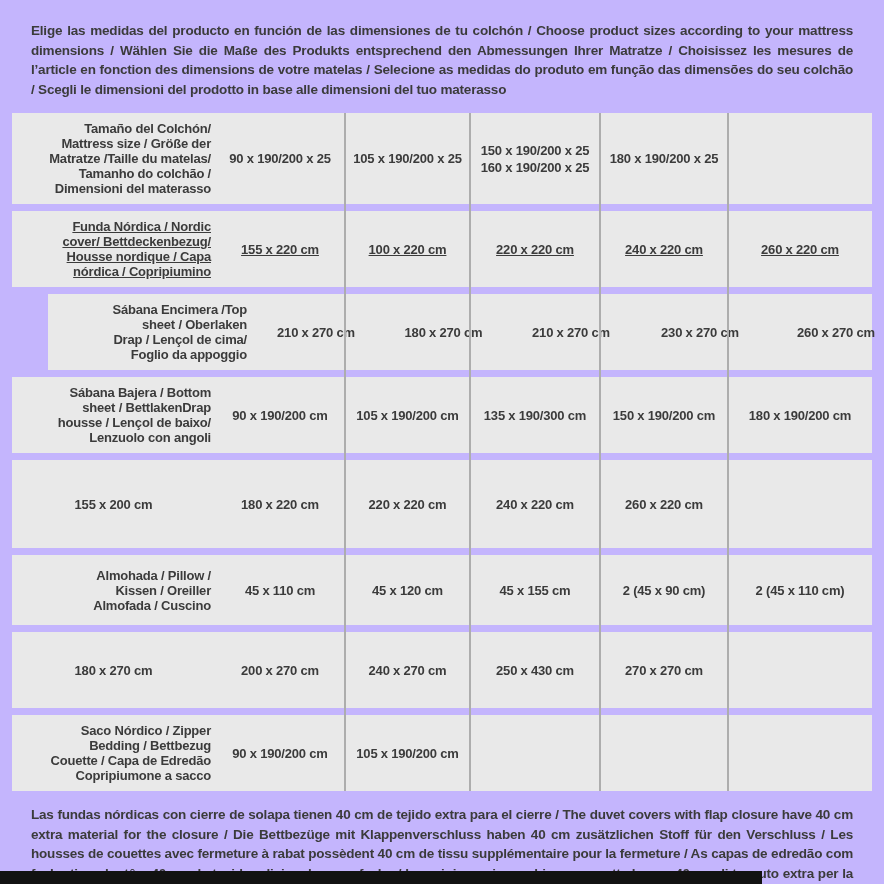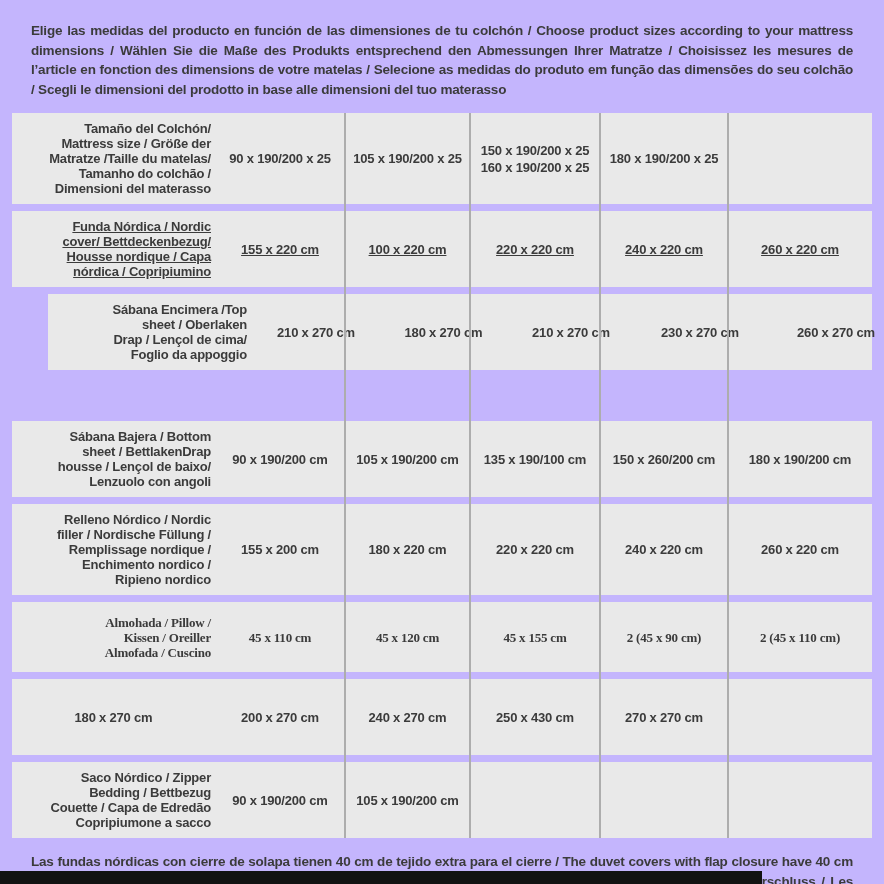--- a/index.html
+++ b/index.html
@@ -34,23 +34,23 @@
   }
   .trow {
     display: grid;
     grid-template-columns: 203px 130px 125px 130px 128px 144px;
     align-items: center;
     background: #e9e9e9;
   }
   .trow:nth-child(1) { min-height: 91px; }
   .trow:nth-child(2) { min-height: 76px; text-decoration: underline; }
   .trow:nth-child(3) { min-height: 76px; margin-left: 36px; }
-  .trow:nth-child(4) { min-height: 76px; margin-top: 44px; }
+  .trow:nth-child(4) { min-height: 76px; }
   .trow:nth-child(5) { min-height: 88px; }
-  .trow:nth-child(6) { min-height: 70px; font-family: Liberation Serif, serif; }
+  .trow:nth-child(6) { min-height: 70px; }
   .trow:nth-child(7) { min-height: 76px; }
   .trow:nth-child(8) { min-height: 71px; }
 
   .cell {
     font-weight: bold;
     font-size: 13px;
     letter-spacing: -0.2px;
     white-space: pre-line;
     color: #3b3b3b;
   }
@@ -131,31 +131,26 @@
       <div class="cell val">260 x 270 cm</div>
     </div>
 
     <div class="trow">
       <div class="cell label">Sábana Bajera / Bottom
 sheet / BettlakenDrap
 housse / Lençol de baixo/
 Lenzuolo con angoli</div>
       <div class="cell val">90 x 190/200 cm</div>
       <div class="cell val">105 x 190/200 cm</div>
-      <div class="cell val">135 x 190/100 cm</div>
-      <div class="cell val">150 x 260/200 cm</div>
+      <div class="cell val">135 x 190/300 cm</div>
+      <div class="cell val">150 x 190/200 cm</div>
       <div class="cell val">180 x 190/200 cm</div>
     </div>
 
     <div class="trow">
-      <div class="cell label">Relleno Nórdico / Nordic
-filler / Nordische Füllung /
-Remplissage nordique /
-Enchimento nordico /
-Ripieno nordico</div>
       <div class="cell val">155 x 200 cm</div>
       <div class="cell val">180 x 220 cm</div>
       <div class="cell val">220 x 220 cm</div>
       <div class="cell val">240 x 220 cm</div>
       <div class="cell val">260 x 220 cm</div>
     </div>
 
     <div class="trow">
       <div class="cell label">Almohada  / Pillow /
 Kissen / Oreiller

